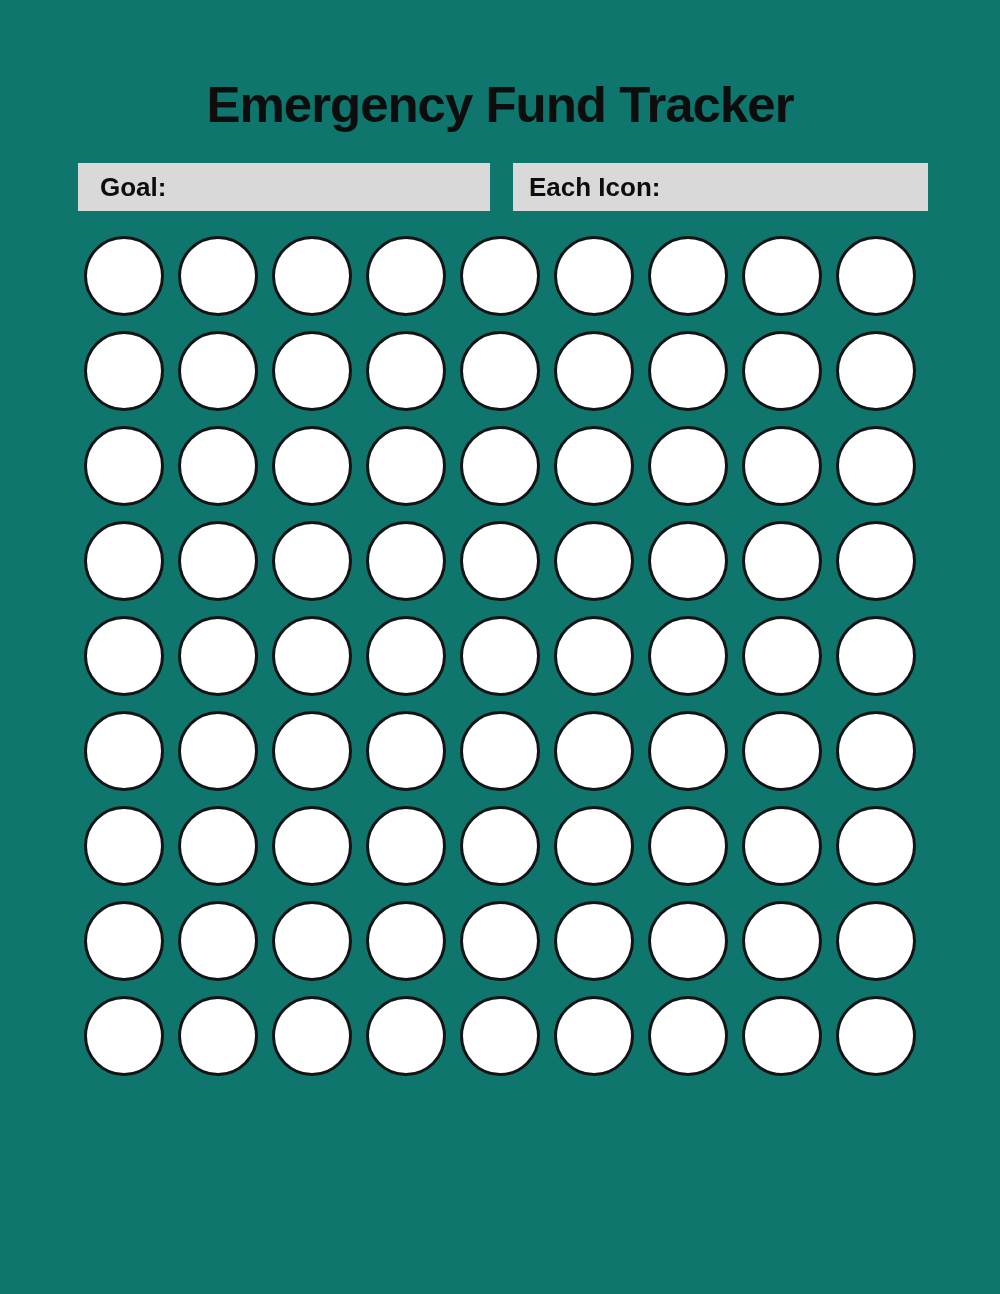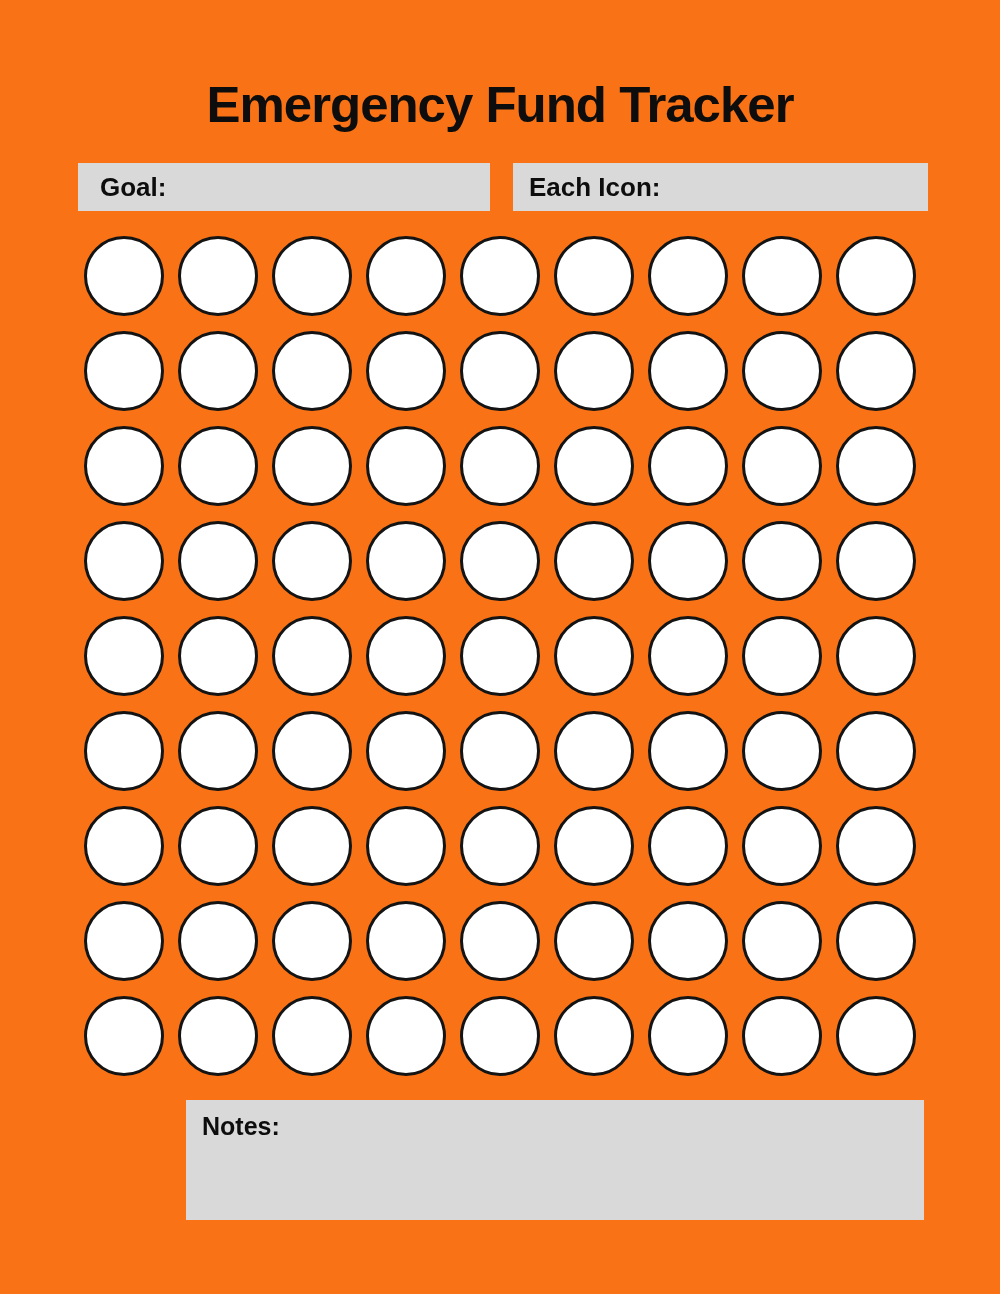--- a/index.html
+++ b/index.html
@@ -1,21 +1,21 @@
 <!DOCTYPE html>
 <html><head>
 <meta charset="utf-8">
 <style>
   * { margin: 0; padding: 0; box-sizing: border-box; }
   html, body { background: #ffffff; }
   .page {
     position: relative;
     width: 1000px;
     height: 1294px;
-    background: #f97316;
+    background: #0f766e;
     font-family: "Liberation Sans", sans-serif;
     color: #0d0d0d;
     overflow: hidden;
   }
   .page-title {
     position: absolute;
     top: 76px;
     left: 0;
     width: 100%;
     text-align: center;
@@ -167,17 +167,14 @@
       <div class="tracker-circle"></div>
       <div class="tracker-circle"></div>
       <div class="tracker-circle"></div>
       <div class="tracker-circle"></div>
       <div class="tracker-circle"></div>
       <div class="tracker-circle"></div>
       <div class="tracker-circle"></div>
       <div class="tracker-circle"></div>
     </div>
 
-  <div class="notes-box">
-    <span class="notes-label">Notes:</span>
-  </div>
 
 </div>
 
 </body></html>

